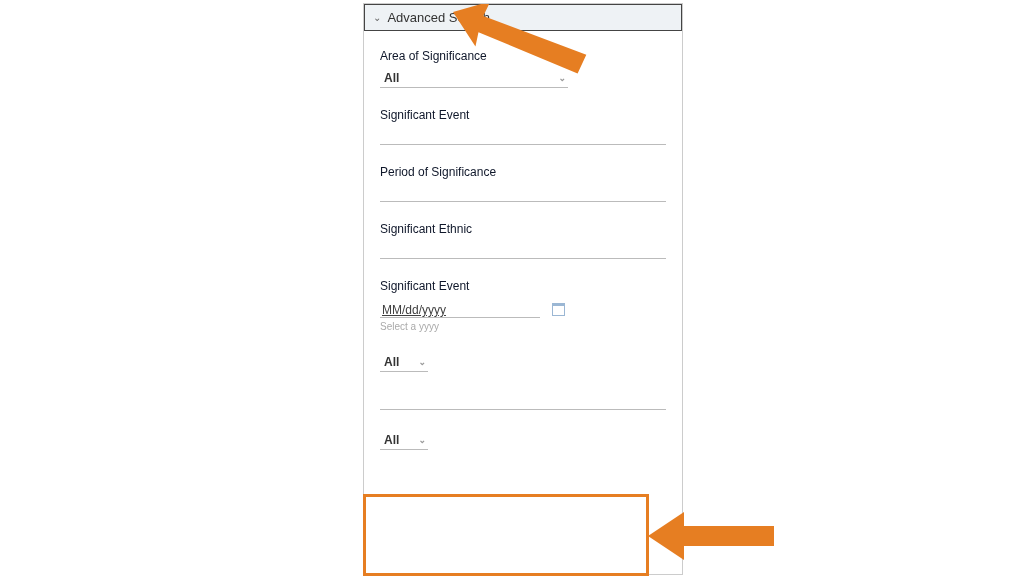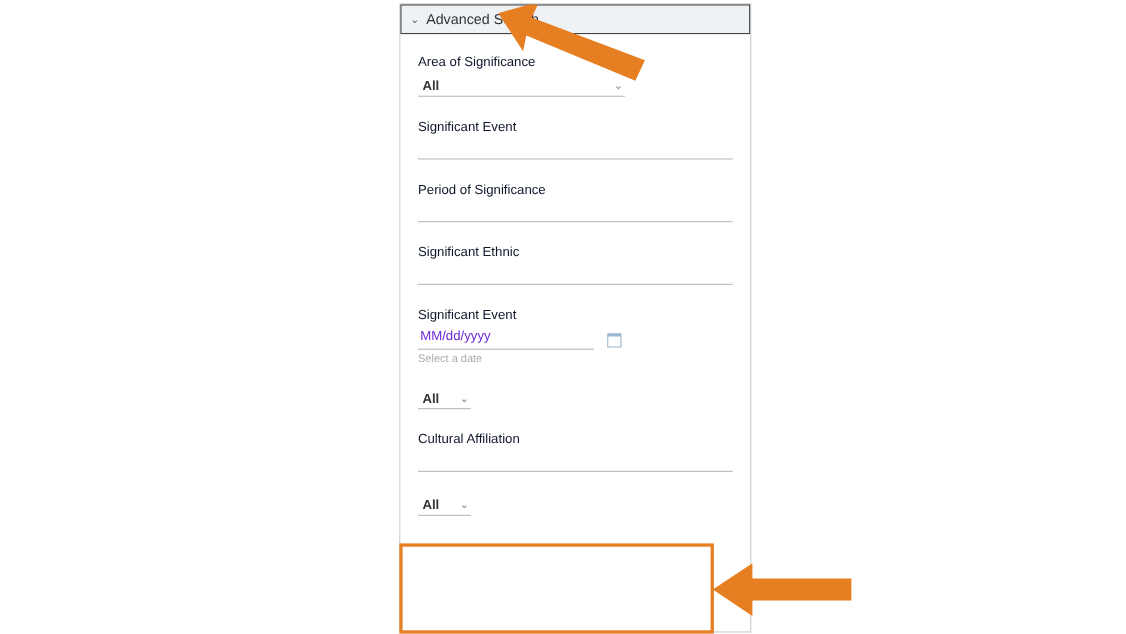--- a/index.html
+++ b/index.html
@@ -17,21 +17,21 @@
   .field { margin-bottom: 20px; }
   .field-label { font-size: 12px; font-weight: normal; color: #0f172a; margin-bottom: 5px; }
   .underline { border-bottom: 1px solid #bbb; height: 18px; position: relative; }
   .underline.wide { width: 100%; }
   .sel { display: flex; align-items: center; justify-content: space-between; border-bottom: 1px solid #bbb; height: 20px; font-size: 12px; color: #333; font-weight: bold; }
   .sel .val { padding-left: 4px; }
   .sel.narrow { width: 48px; }
   .sel.med { width: 188px; }
   .chev { font-size: 9px; color: #999; padding-right: 2px; }
   .date-row { display: flex; align-items: flex-end; gap: 12px; }
-  .date-input { border-bottom: 1px solid #bbb; height: 20px; width: 160px; font-size: 12px; color: #6d28d9; padding-left: 2px; display:flex; align-items:flex-start;}
+  .date-input { border-bottom: 1px solid #bbb; height: 20px; width: 160px; font-size: 12px; color: #404040; padding-left: 2px; display:flex; align-items:flex-end;text-decoration:underline;}
   .helper { font-size: 10px; color: #aaa; margin-top: 3px; }
   .cal-icon { width: 13px; height: 13px; border: 1px solid #9bb7d4; border-top: 3px solid #9bb7d4; margin-bottom: 2px; }
   .highlight-box { position: absolute; border: 3px solid #e67e22; pointer-events: none; }
   .box-bottom { left: 363px; top: 494px; width: 286px; height: 82px; }
   .arrow { position: absolute; }
   .arrow svg { display: block; }
 </style>
 </head>
 <body>
 
@@ -69,32 +69,31 @@
       </div>
 
       <div class="field">
         <div class="field-label">Significant Event</div>
         <div class="date-row">
           <div class="date-input">
             <span>MM/dd/yyyy</span>
           </div>
           <div class="cal-icon"></div>
         </div>
-        <div class="helper">Select a date</div>
+        <div class="helper">Select a yyyy</div>
       </div>
 
       <div class="field">
         <div class="sel narrow">
           <span class="val">All</span>
           <span class="chev">⌄</span>
         </div>
       </div>
 
       <div class="field">
-        <div class="field-label">Cultural Affiliation</div>
         <div class="underline wide"></div>
       </div>
 
 
       <div class="field" style="margin-bottom:14px;">
         <div class="sel narrow">
           <span class="val">All</span>
           <span class="chev">⌄</span>
         </div>
       </div>

